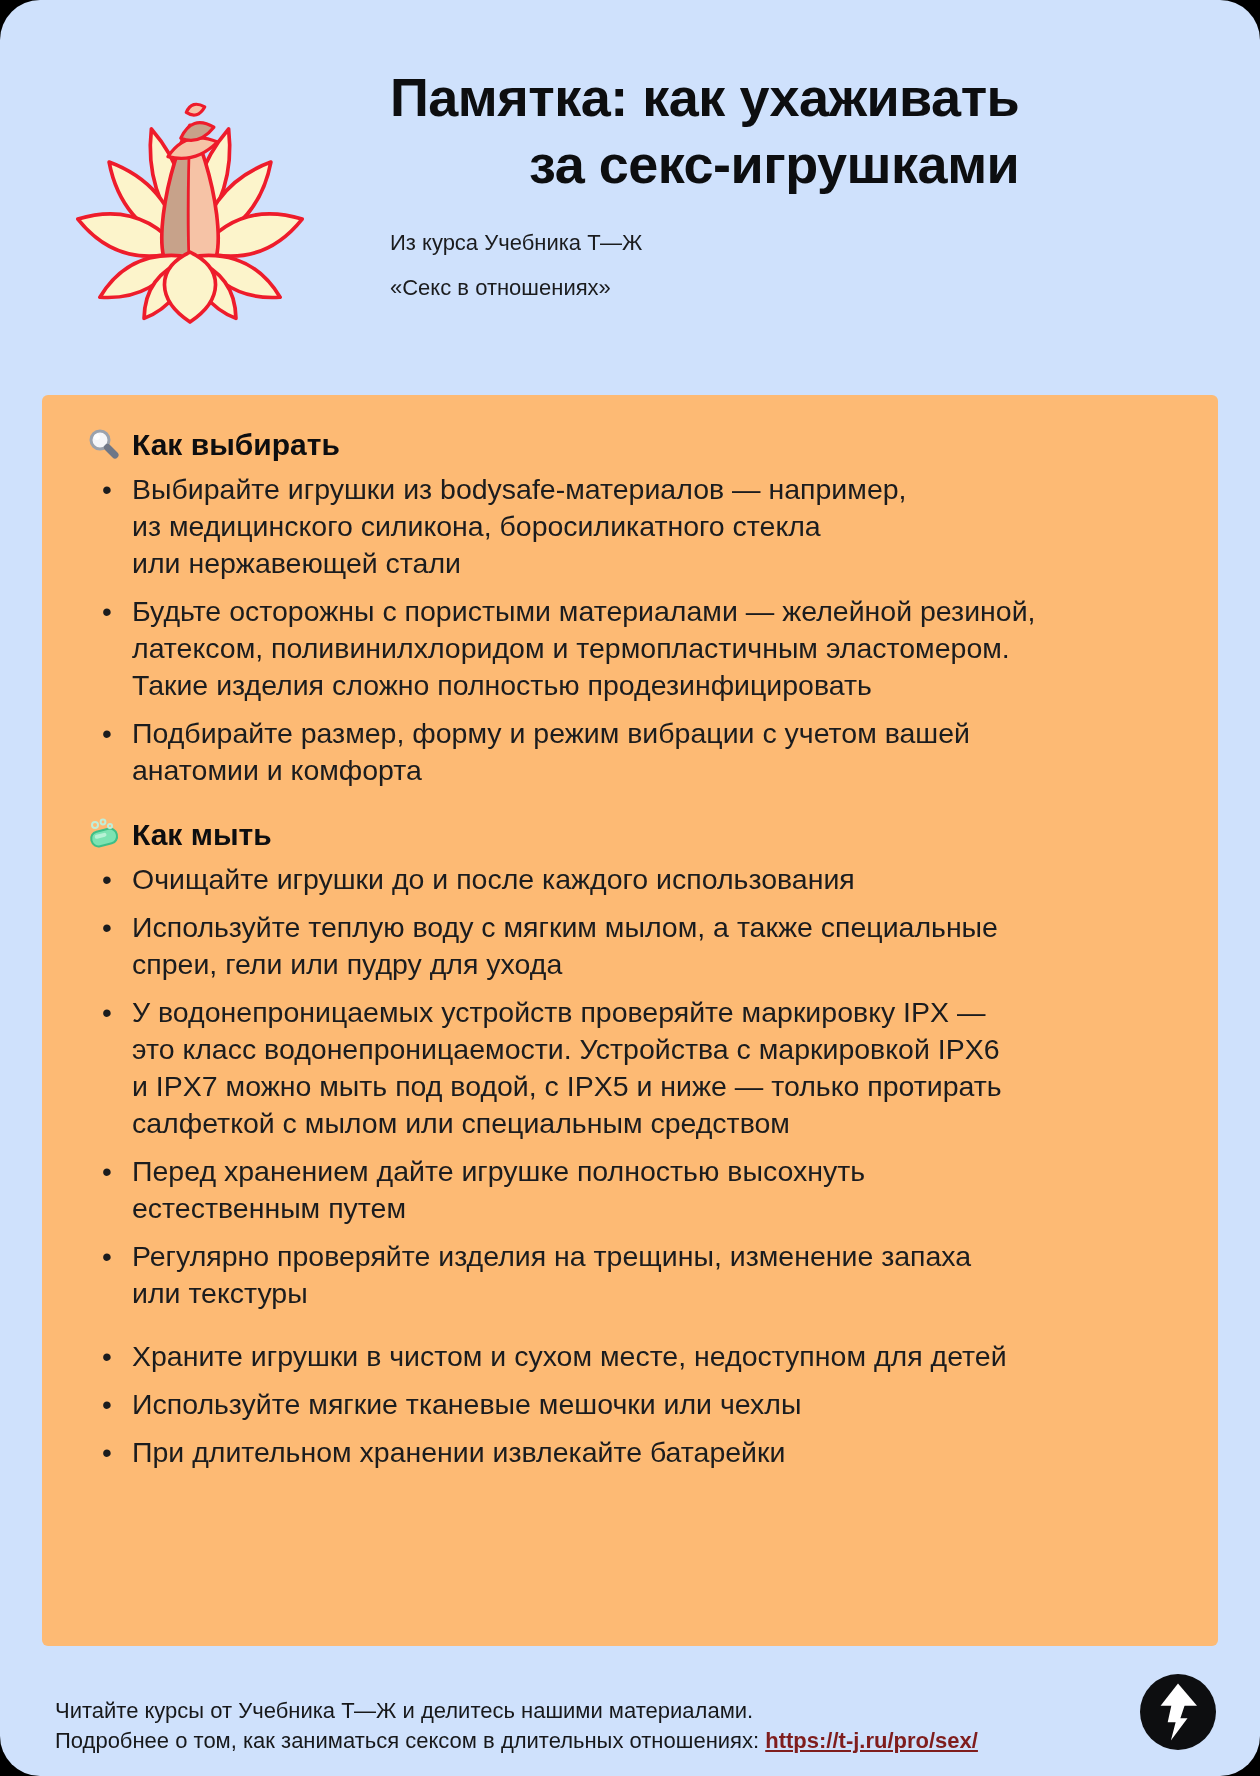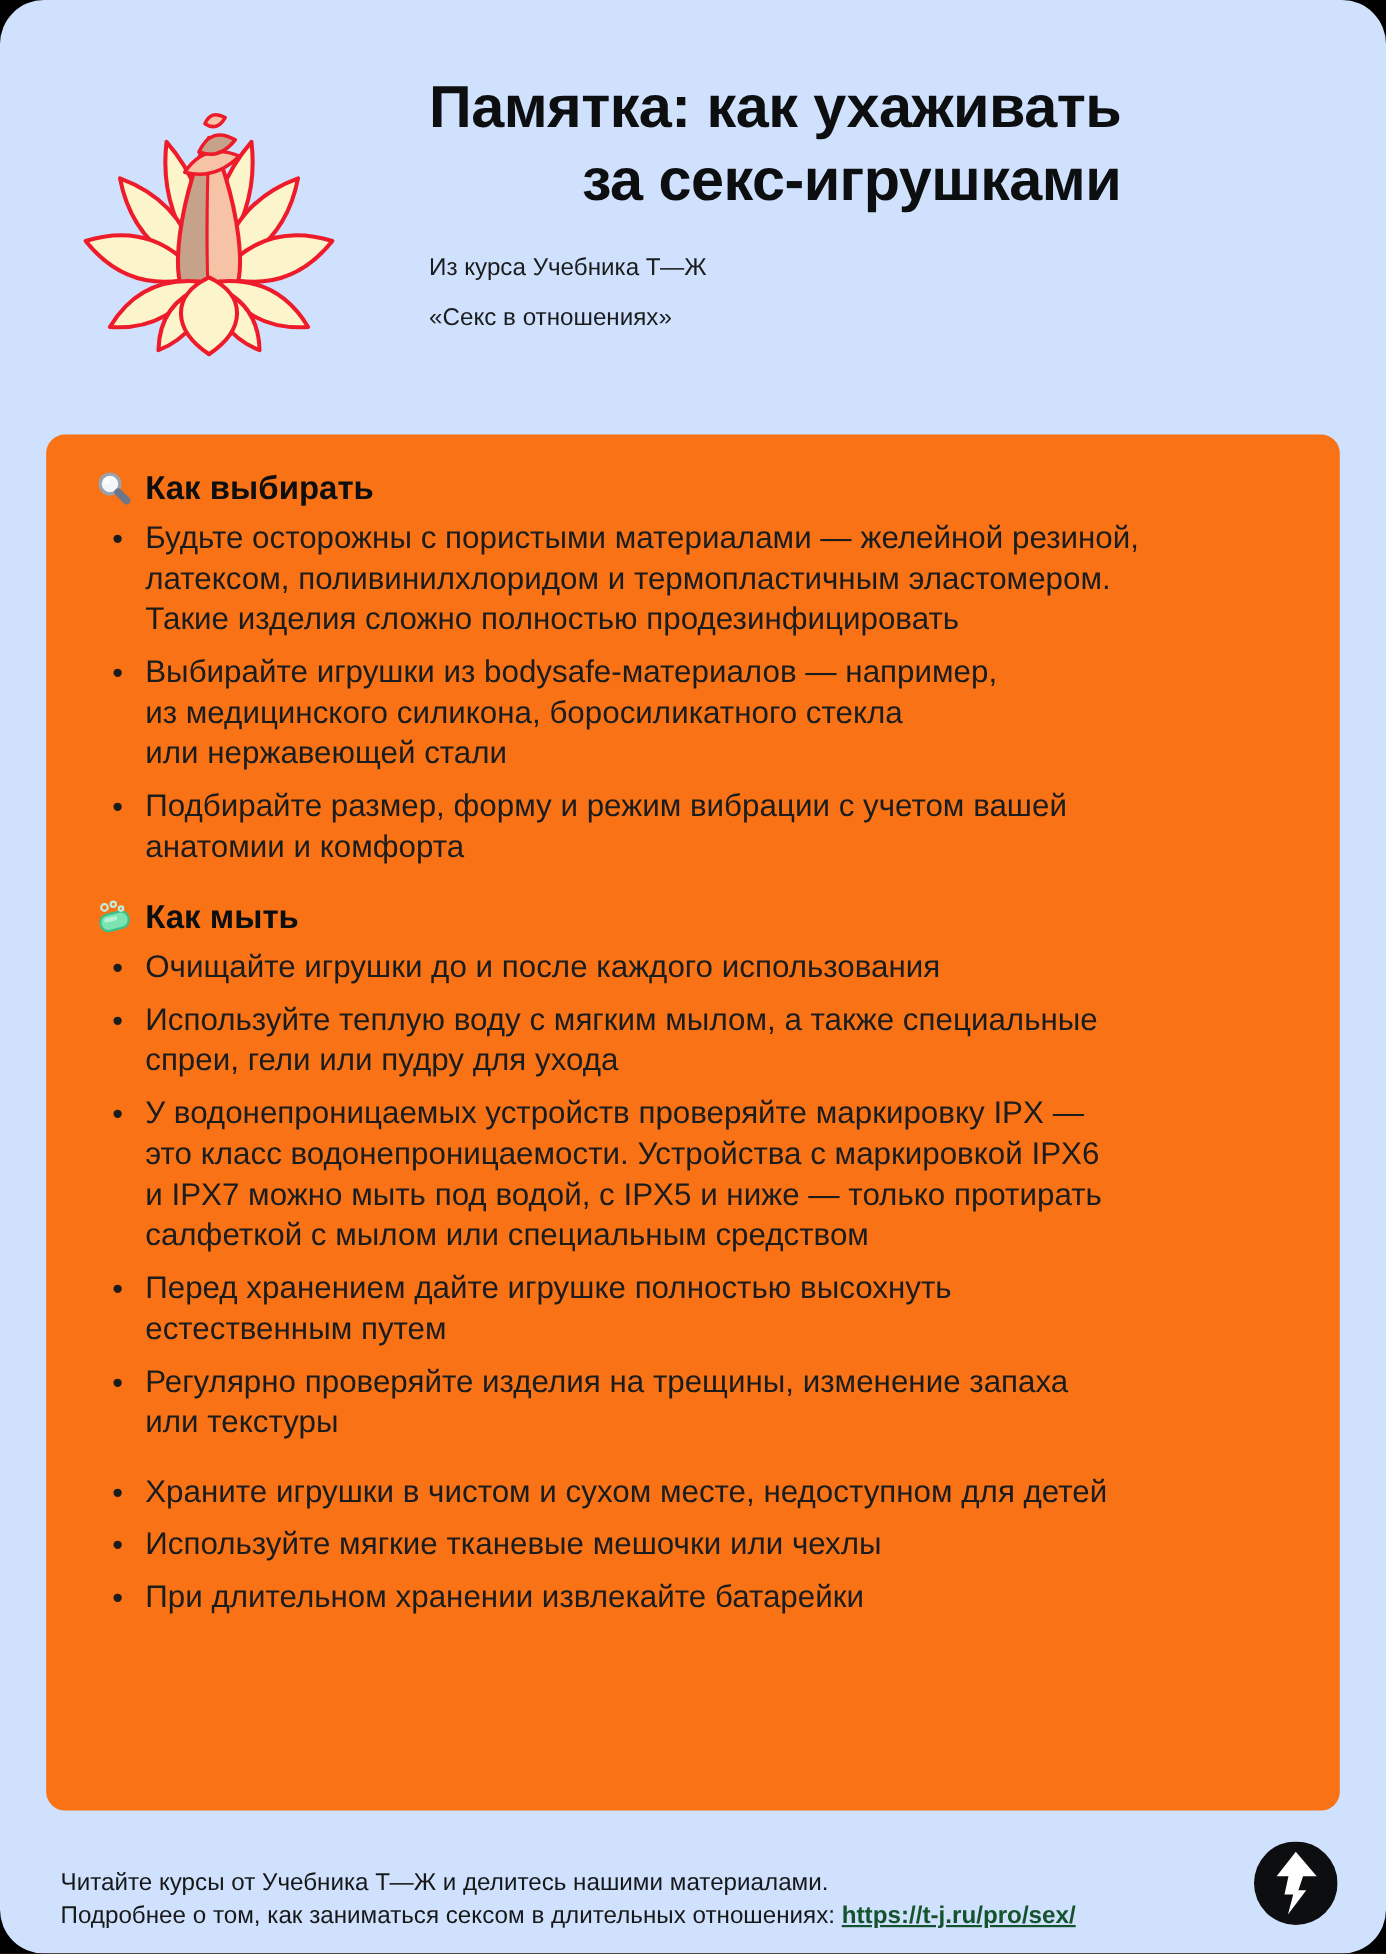--- a/index.html
+++ b/index.html
@@ -20,21 +20,21 @@
     font-size:54px;font-weight:800;line-height:67px;
     letter-spacing:-0.5px;color:#0d0e10;white-space:pre-line;text-align:right;
   }
   .page-subtitle{
     margin-top:22px;font-size:22px;line-height:45px;
     color:#1b1c1e;white-space:pre-line;font-weight:400;
   }
   
   .card{
     position:absolute;left:42px;top:395px;right:42px;bottom:130px;
-    background:#f97316;border-radius:17px;
+    background:#fdba74;border-radius:6px;
     padding:30px 46px 0 44px;box-sizing:border-box;
   }
   .section{margin-top:26px;}
   .section:first-child{margin-top:0;}
   .section-head{display:flex;align-items:center;height:40px;margin-bottom:6px;}
   .section-head .icon{width:36px;height:36px;margin-right:10px;flex:0 0 36px;}
   .section-title{font-size:30px;font-weight:800;color:#0d0e10;}
   ul.bullets{list-style:none;margin:0;padding:0;}
   ul.bullets li{
     position:relative;
@@ -47,21 +47,21 @@
   ul.bullets li::before{
     content:"•";
     position:absolute;left:16px;top:0;
     font-size:28px;color:#1b1c1e;
   }
   
   .footer{
     position:absolute;left:55px;bottom:20px;right:151px;
     font-size:22px;line-height:30px;color:#17181a;
   }
-  .footer a{color:#14532d;font-weight:700;text-decoration:underline;}
+  .footer a{color:#7f1d1d;font-weight:700;text-decoration:underline;}
   .logo{
     position:absolute;right:44px;bottom:26px;
     width:76px;height:76px;
   }
 </style>
 </head>
 <body>
 
 <div class="page">
 
@@ -110,26 +110,26 @@
     <div class="section">
       <div class="section-head">
         <svg class="icon" viewBox="0 0 36 36">
           <circle cx="14" cy="13" r="9" fill="#f4f6f9" stroke="#9aa2ad" stroke-width="3"></circle>
           <circle cx="11" cy="10" r="3" fill="#ffffff" stroke="none" opacity="0.9"></circle>
           <line x1="21.5" y1="20.5" x2="29" y2="28" stroke="#6e7787" stroke-width="7" stroke-linecap="round"></line>
         </svg>
         <span class="section-title">Как выбирать</span>
       </div>
       <ul class="bullets">
+        <li>Выбирайте игрушки из bodysafe-материалов — например,
+из медицинского силикона, боросиликатного стекла
+или нержавеющей стали</li>
         <li>Будьте осторожны с пористыми материалами — желейной резиной,
 латексом, поливинилхлоридом и термопластичным эластомером.
 Такие изделия сложно полностью продезинфицировать</li>
-        <li>Выбирайте игрушки из bodysafe-материалов — например,
-из медицинского силикона, боросиликатного стекла
-или нержавеющей стали</li>
         <li>Подбирайте размер, форму и режим вибрации с учетом вашей
 анатомии и комфорта</li>
       </ul>
     </div>
 
     <div class="section">
       <div class="section-head">
         <svg class="icon" viewBox="0 0 36 36">
           <g transform="rotate(-14 18 20)">
             <rect x="5" y="13" width="26" height="15" rx="7" fill="#7ce3b2" stroke="#3cbf87" stroke-width="2"></rect>

